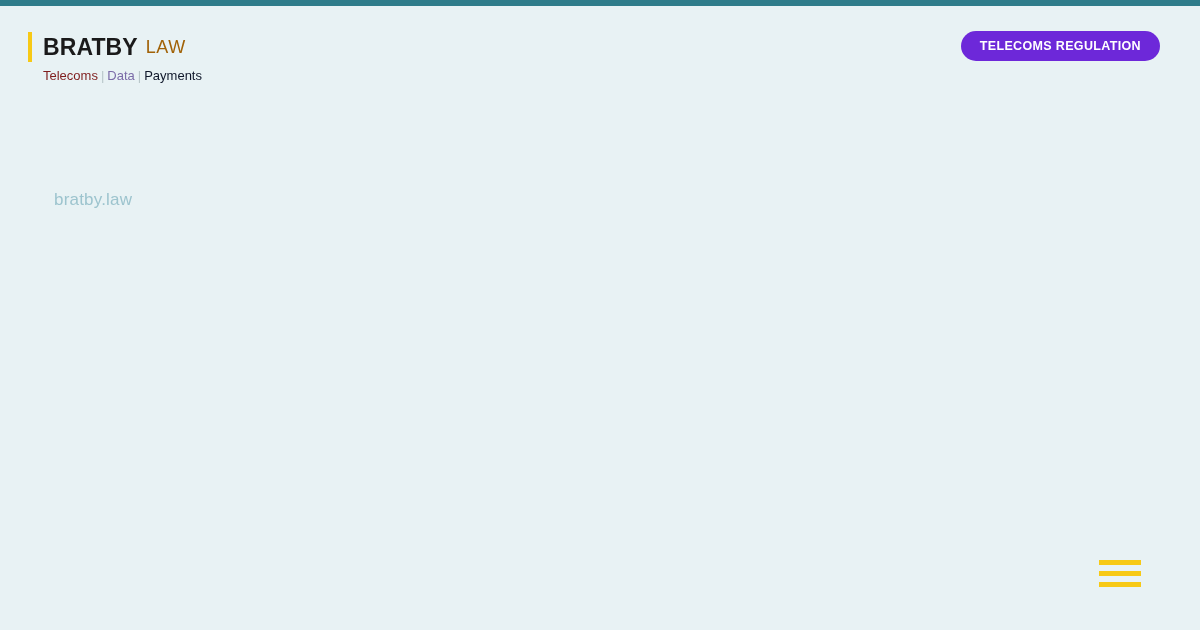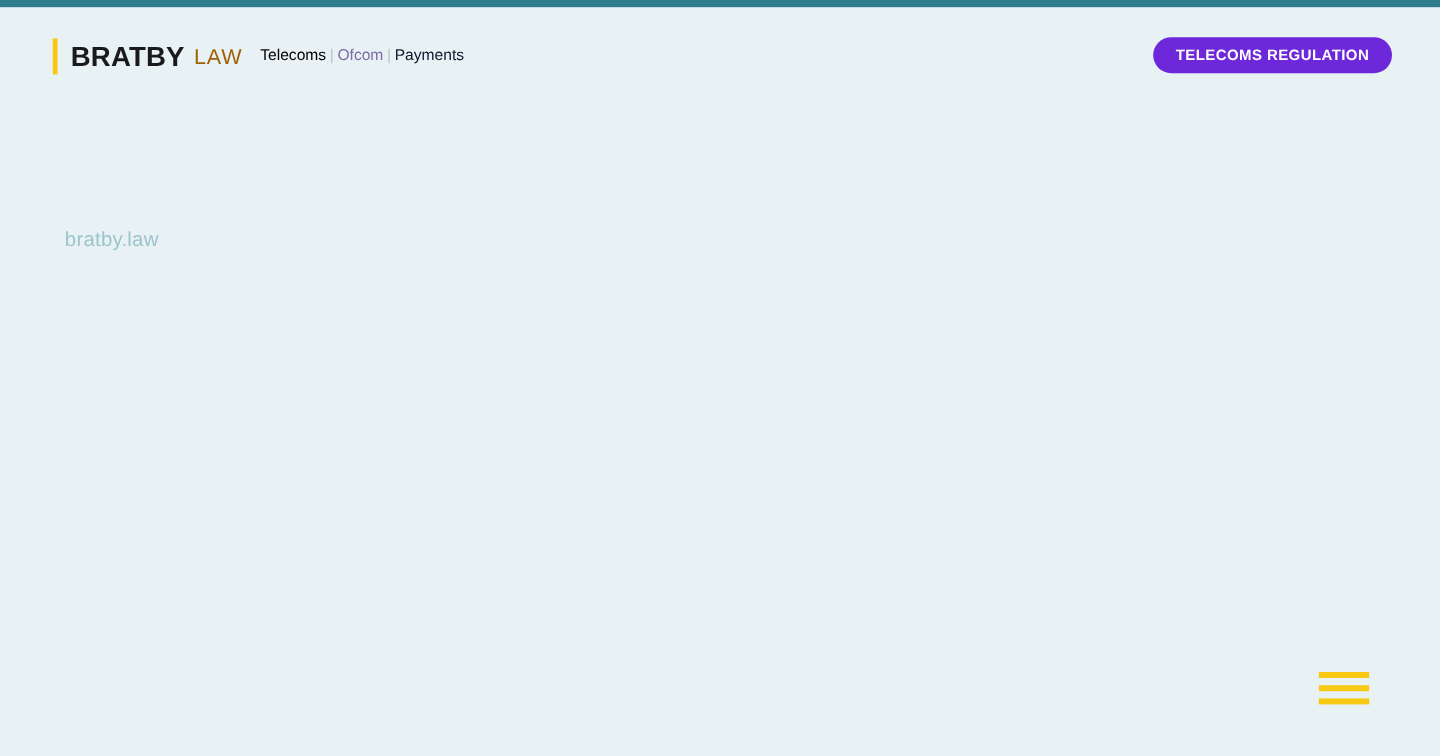--- a/index.html
+++ b/index.html
@@ -30,24 +30,24 @@
   
   .header {
     position: absolute;
     top: 6px; left: 0;
     width: 1200px;
     height: 86px;
   }
 
   .brand {
     position: absolute;
-    left: 44px;
+    left: 28px;
     top: 26px;
     display: flex;
-    flex-direction: row;
+    flex-direction: column;
   }
 
   .brand-row {
     display: flex;
     align-items: center;
     height: 30px;
   }
 
   .brand-accent {
     width: 4px;
@@ -77,21 +77,21 @@
 
   .tagline {
     margin-left: 15px;
     margin-top: 7px;
     font-size: 13px;
     font-weight: 400;
     line-height: 1;
     white-space: nowrap;
   }
 
-  .tag-telecoms { color: #000000; }
+  .tag-telecoms { color: #7f1d1d; }
   .tag-data     { color: #7b6ca8; }
   .tag-payments { color: #0f172a; }
   .tag-sep      { color: #b8c6c9; padding: 0 3px; }
 
   
   .badge {
     position: absolute;
     right: 40px;
     top: 25px;
     height: 30px;
@@ -158,21 +158,21 @@
 
 <div class="header">
 
   <div class="brand">
     <div class="brand-row">
       <span class="brand-accent"></span>
       <span class="brand-name">BRATBY</span>
       <span class="brand-law">LAW</span>
     </div>
     <div class="tagline">
-      <span class="tag-telecoms">Telecoms</span><span class="tag-sep">|</span><span class="tag-data">Ofcom</span><span class="tag-sep">|</span><span class="tag-payments">Payments</span>
+      <span class="tag-telecoms">Telecoms</span><span class="tag-sep">|</span><span class="tag-data">Data</span><span class="tag-sep">|</span><span class="tag-payments">Payments</span>
     </div>
   </div>
 
   <div class="badge">TELECOMS REGULATION</div>
 
 </div>
 
 <div class="content">
   <div class="site-url">bratby.law</div>
 </div>

